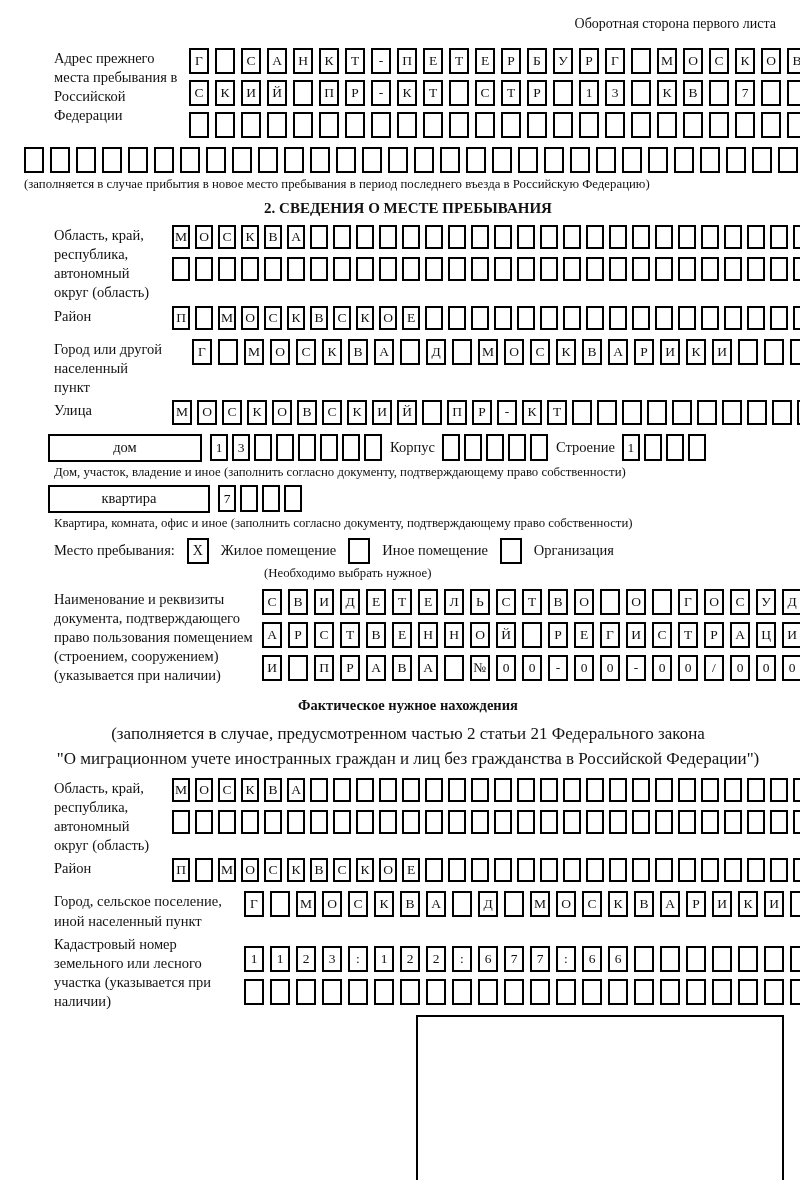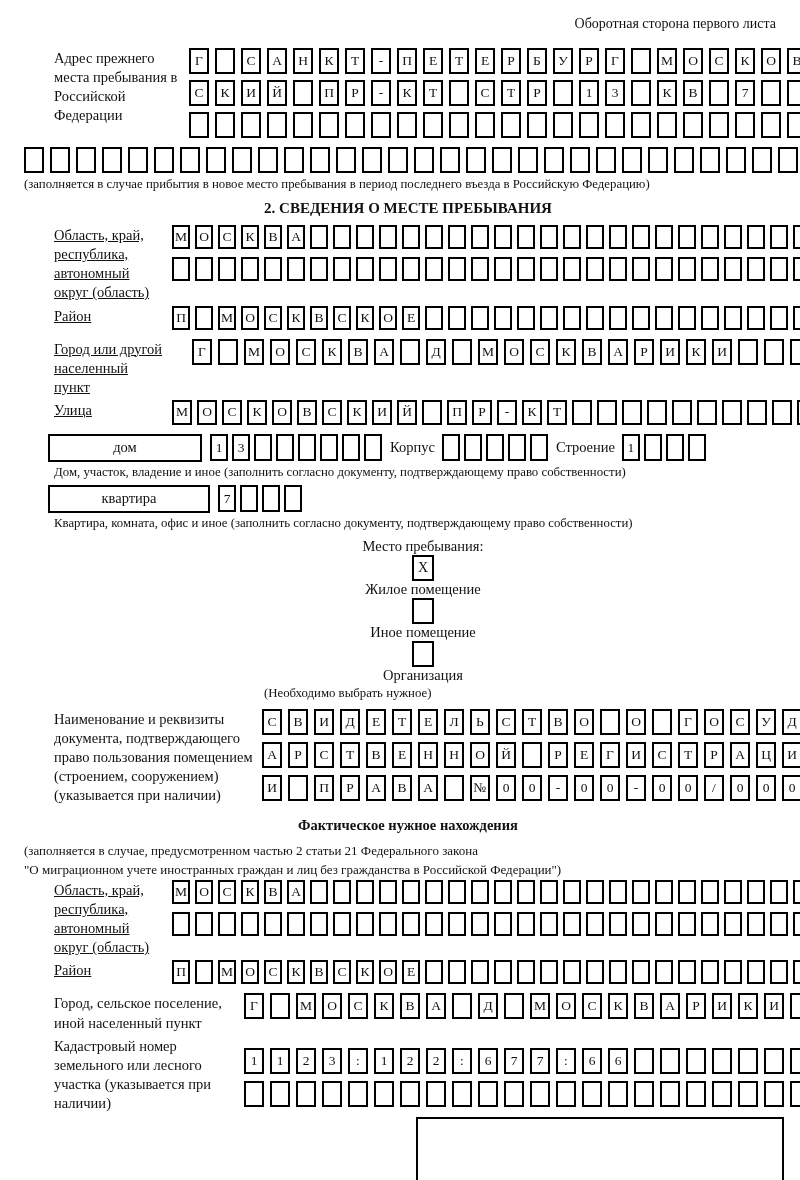--- a/index.html
+++ b/index.html
@@ -6,21 +6,21 @@
   .page{
     width:800px;height:1180px;box-sizing:border-box;
     padding:8px 8px 0 24px;
     font-family:"Liberation Serif","DejaVu Serif",serif;
     color:#111;background:#fff;overflow:hidden;position:relative;
   }
   .corner{text-align:right;font-size:14px;padding-right:16px;margin:8px 0 16px 0;}
   .field{display:flex;align-items:flex-start;margin-bottom:3px;}
   .flabel{font-size:14.5px;line-height:1.32;box-sizing:border-box;padding:1px 6px 0 30px;flex:none;}
   .w165{width:165px;}
-  .w148{width:148px;text-decoration:underline;}
+  .w148{width:148px;}
   .w238{width:238px;}
   .w220{width:220px;}
   .rows{flex:none;}
   .cells{display:flex;flex-wrap:nowrap;margin-bottom:6px;}
   .cell{
     box-sizing:border-box;flex:none;width:20px;height:26px;border:2px solid #000;
     margin-right:6px;display:flex;align-items:center;justify-content:center;
     font-size:13.5px;background:#fff;
   }
   .p23 .cell{width:18px;margin-right:5px;height:24px;}
@@ -34,26 +34,26 @@
   .caption{font-size:12.8px;text-align:left;margin-bottom:4px;}
   .caption-left{font-size:12.8px;margin:0 0 5px 30px;}
   .sec-title{font-size:15px;font-weight:bold;text-align:center;margin:8px 0 8px 0;}
   .house-row{display:flex;align-items:center;margin:2px 0 3px 24px;}
   .wide-box{box-sizing:border-box;border:2px solid #000;height:28px;flex:none;
     display:flex;align-items:center;justify-content:center;font-size:14.5px;margin-right:8px;}
   .wb-dom{width:154px;}
   .wb-kv{width:162px;}
   .inline-label{font-size:14.5px;margin:0 7px 0 4px;flex:none;}
   .house-row .cells{margin-bottom:0;}
-  .stay-row{display:flex;align-items:center;font-size:14.5px;margin:7px 0 2px 30px;flex-direction:column;}
+  .stay-row{display:flex;align-items:center;font-size:14.5px;margin:7px 0 2px 30px;}
   .checkbox{box-sizing:border-box;flex:none;width:22px;height:26px;border:2px solid #000;
     margin:0 12px 0 12px;display:flex;align-items:center;justify-content:center;font-size:14px;}
   .stay-note{font-size:12.8px;margin:0 0 8px 240px;}
   .center-title{font-weight:bold;text-align:center;font-size:14.5px;margin:10px 0 7px 0;}
-  .center-note{font-size:13px;text-align:left;line-height:1.5;}
+  .center-note{font-size:17px;text-align:center;line-height:1.5;margin-bottom:6px;}
   .stamp{box-sizing:border-box;width:368px;height:172px;border:2px solid #000;margin:4px 0 8px 392px;}
 </style>
 </head>
 <body>
 
 <div class="page">
 
   <div class="corner">Оборотная сторона первого листа</div>
 
   <div class="field">

